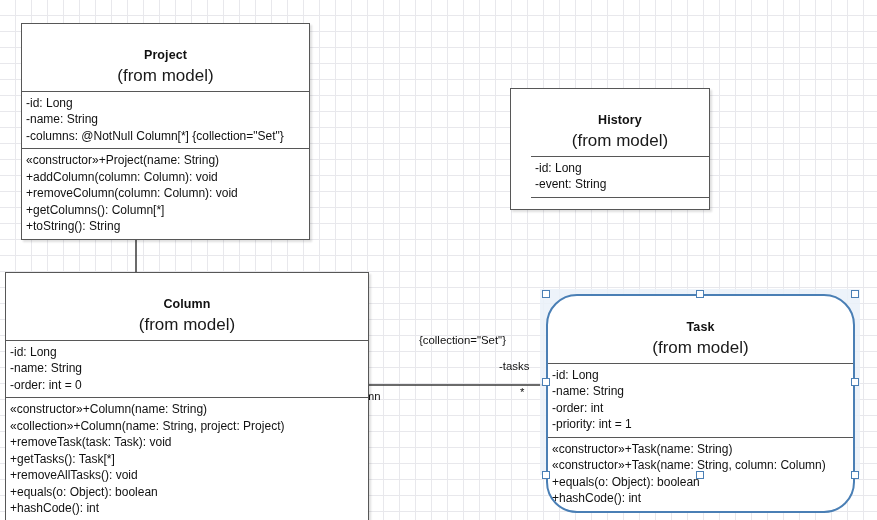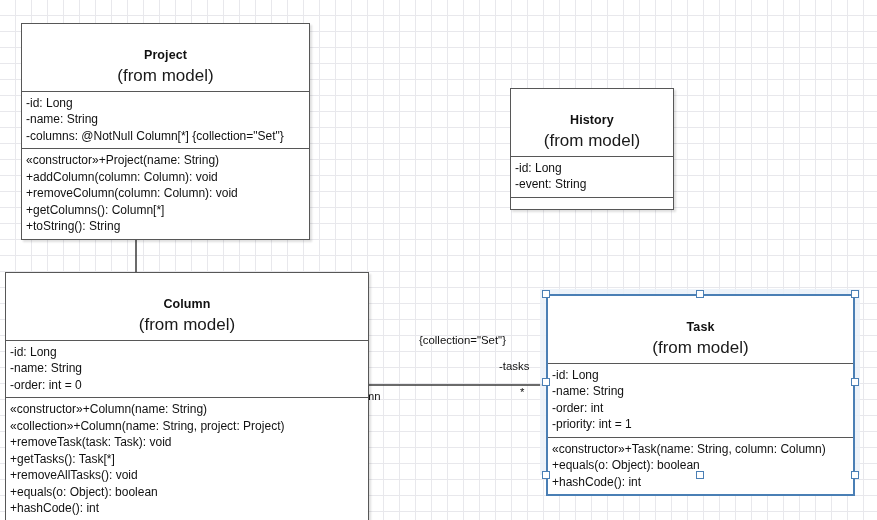--- a/index.html
+++ b/index.html
@@ -145,21 +145,21 @@
     </div>
     <div class="uml-compartment">
       <div class="uml-line">«constructor»+Project(name: String)</div>
       <div class="uml-line">+addColumn(column: Column): void</div>
       <div class="uml-line">+removeColumn(column: Column): void</div>
       <div class="uml-line">+getColumns(): Column[*]</div>
       <div class="uml-line">+toString(): String</div>
     </div>
   </div>
 
-  <div class="uml-class" style="left:510px; top:88px; width:164px;">
+  <div class="uml-class" style="left:510px; top:88px; width:200px;padding-left:20px;">
     <div class="uml-header">
       <div class="uml-name">History</div>
       <div class="uml-from">(from model)</div>
     </div>
     <div class="uml-compartment">
       <div class="uml-line">-id: Long</div>
       <div class="uml-line">-event: String</div>
     </div>
     <div class="uml-compartment empty"></div>
   </div>
@@ -180,32 +180,33 @@
       <div class="uml-line">+removeTask(task: Task): void</div>
       <div class="uml-line">+getTasks(): Task[*]</div>
       <div class="uml-line">+removeAllTasks(): void</div>
       <div class="uml-line">+equals(o: Object): boolean</div>
       <div class="uml-line">+hashCode(): int</div>
     </div>
   </div>
 
   <div class="sel-glow" style="left:540px; top:289px; width:320px; height:186px;"></div>
 
-  <div class="uml-class selected" style="left:546px; top:294px; width:309px;">
+  <div class="uml-class selected" style="left:546px; top:294px; width:309px;border-radius:31px;">
     <div class="uml-header">
       <div class="uml-name">Task</div>
       <div class="uml-from">(from model)</div>
     </div>
     <div class="uml-compartment">
       <div class="uml-line">-id: Long</div>
       <div class="uml-line">-name: String</div>
       <div class="uml-line">-order: int</div>
       <div class="uml-line">-priority: int = 1</div>
     </div>
     <div class="uml-compartment">
+      <div class="uml-line">«constructor»+Task(name: String)</div>
       <div class="uml-line">«constructor»+Task(name: String, column: Column)</div>
       <div class="uml-line">+equals(o: Object): boolean</div>
       <div class="uml-line">+hashCode(): int</div>
     </div>
   </div>
 
   <div class="sel-handle" style="left:542px; top:290px;"></div>
   <div class="sel-handle" style="left:696px; top:290px;"></div>
   <div class="sel-handle" style="left:851px; top:290px;"></div>
   <div class="sel-handle" style="left:542px; top:378px;"></div>

